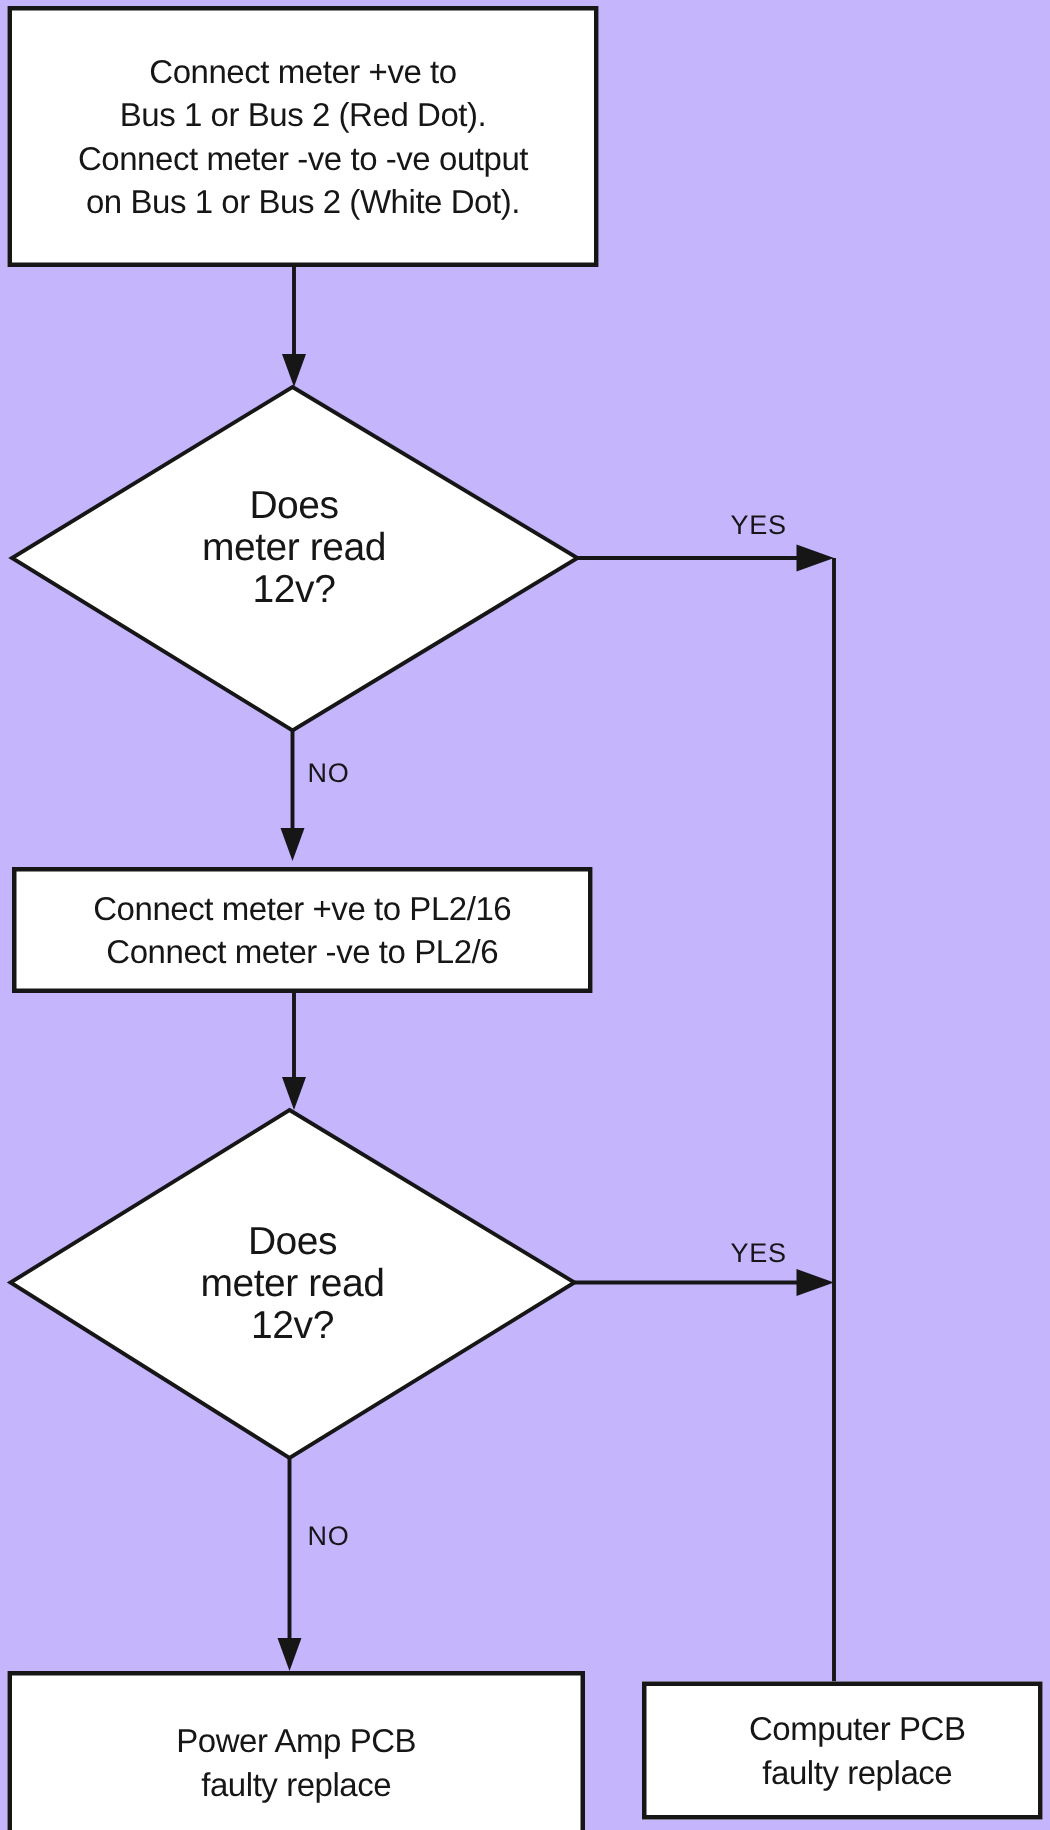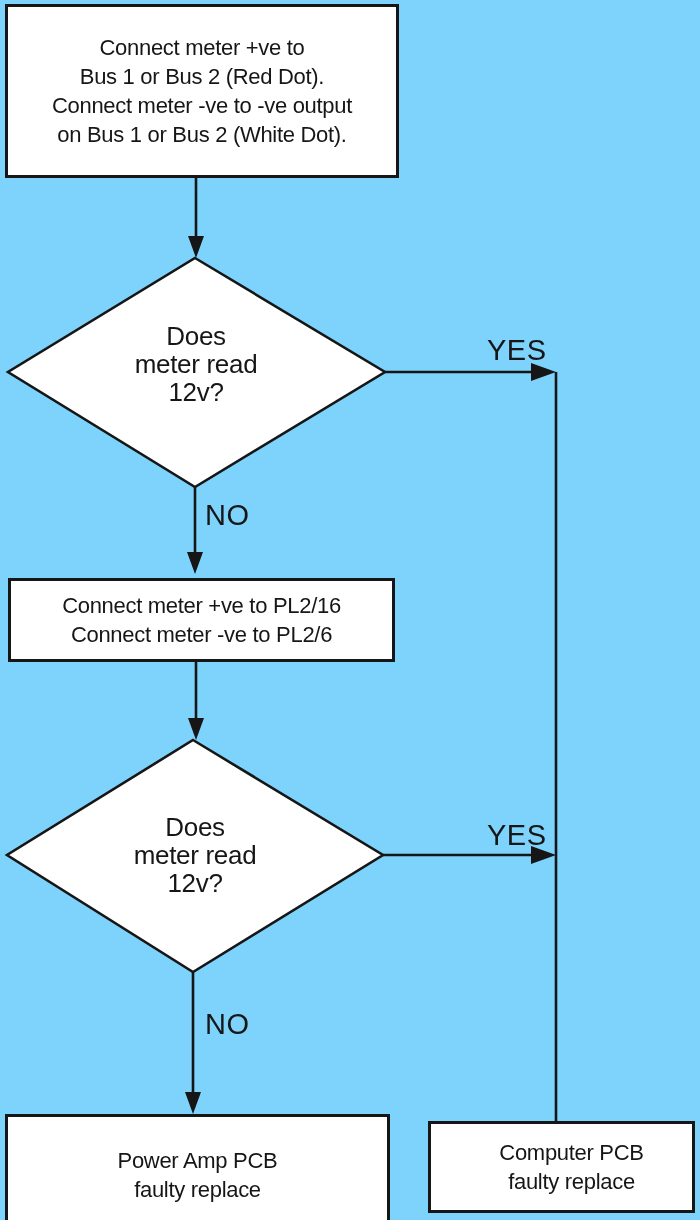--- a/index.html
+++ b/index.html
@@ -4,21 +4,21 @@
 <style>
   html, body {
     margin: 0;
     padding: 0;
     background: #ffffff;
   }
   #canvas {
     position: relative;
     width: 700px;
     height: 1220px;
-    background: #7dd3fc;
+    background: #c4b5fd;
     font-family: "Liberation Sans", sans-serif;
     color: #161616;
     overflow: hidden;
   }
   #wires {
     position: absolute;
     left: 0;
     top: 0;
     width: 700px;
     height: 1220px;
@@ -40,21 +40,21 @@
   .diamond-label {
     position: absolute;
     text-align: center;
     white-space: pre-line;
     font-size: 26px;
     line-height: 28px;
     letter-spacing: -0.3px;
   }
   .edge-label {
     position: absolute;
-    font-size: 29px;
+    font-size: 18px;
     line-height: 22px;
     letter-spacing: 0.5px;
   }
 </style>
 </head>
 <body>
 
 <div id="canvas">
 
   <svg id="wires" viewBox="0 0 700 1220" xmlns="http://www.w3.org/2000/svg">

